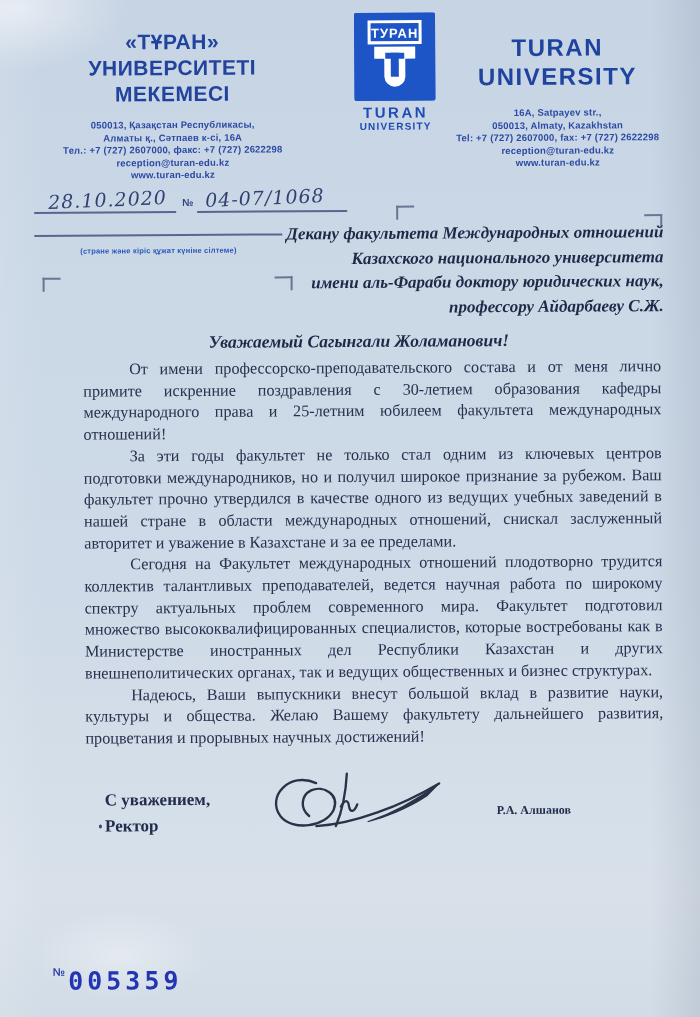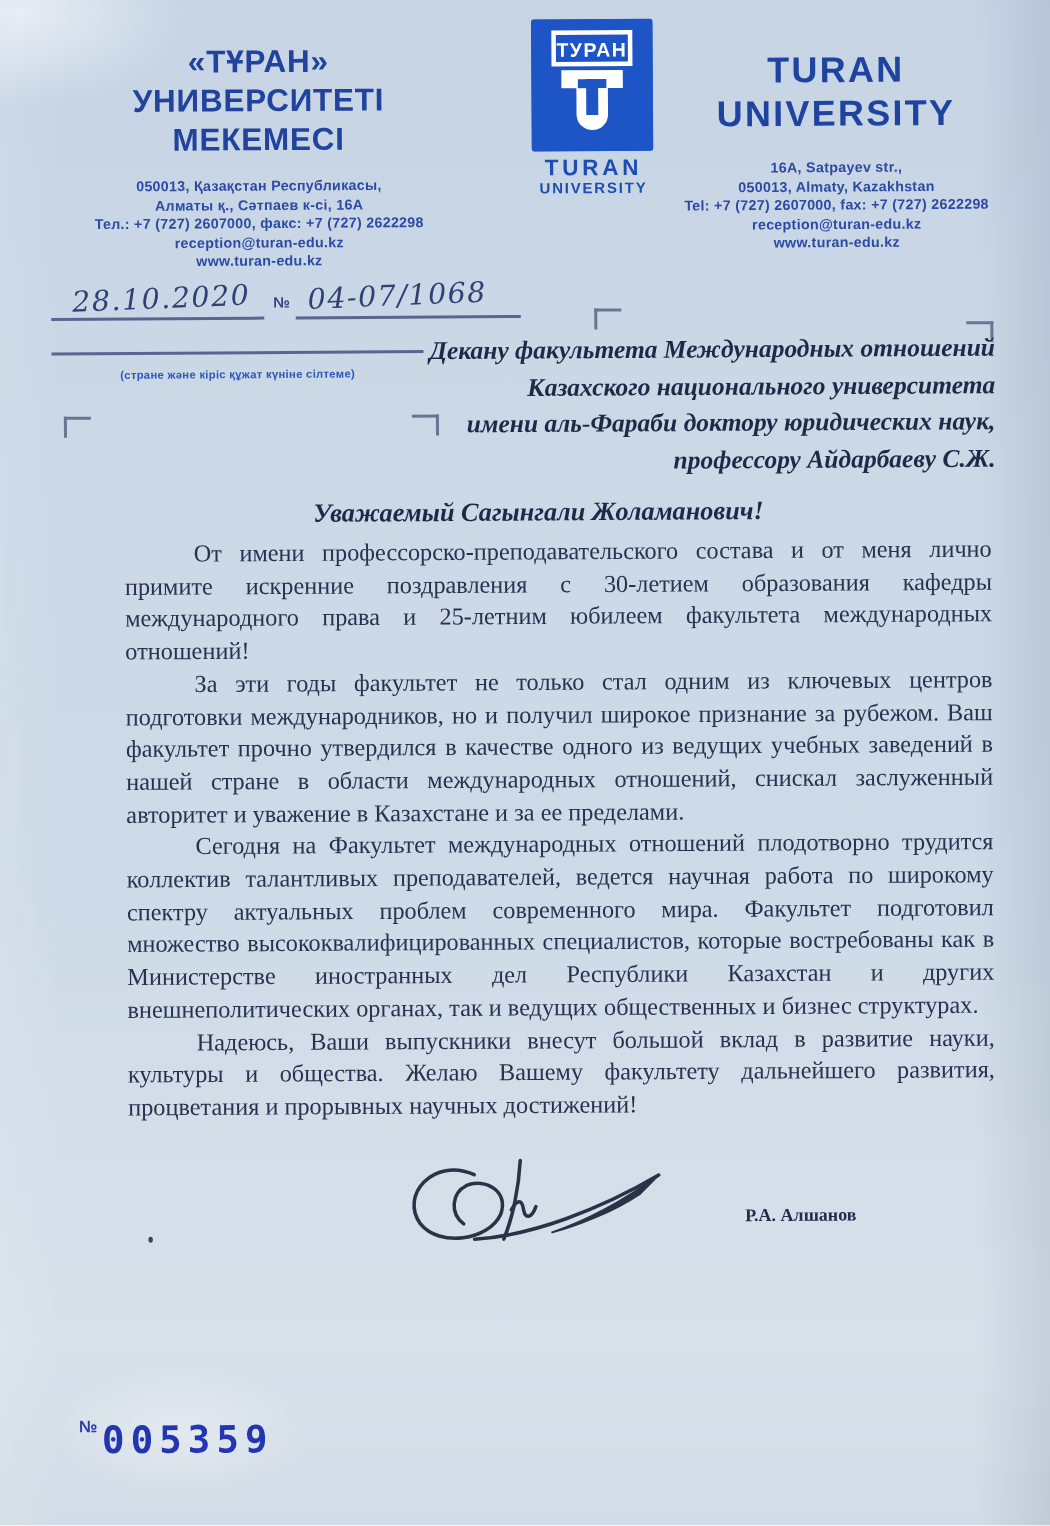--- a/index.html
+++ b/index.html
@@ -63,21 +63,21 @@
 
   
   .closing { position:absolute; left:103px; top:786px; font-weight:bold; font-size:17px;
              line-height:26px; color:#232c4c; }
   .speck { position:absolute; left:97px; top:823px; width:3px; height:4px; background:#3a4368;
            border-radius:50%; }
   .sig-svg { position:absolute; left:255px; top:768px; }
   .sig-name { position:absolute; left:495px; top:804px; font-weight:bold; font-size:12px; color:#232c4c; }
 
   
-  .stamp { position:absolute; left:50px; top:944px; }
+  .stamp { position:absolute; left:50px; top:964px; }
   .stamp .sign { font-family:"Liberation Sans", sans-serif; font-weight:bold; font-size:11px;
                  color:#2c3ea8; vertical-align:14px; margin-right:3px; }
   .stamp .digits { font-family:"DejaVu Sans Mono", monospace; font-weight:bold; font-size:25px;
                    letter-spacing:4px; color:#2335b2; }
 </style>
 </head>
 <body>
 
 <div class="page">
   <div class="tilt">
@@ -150,20 +150,24 @@
     </div>
 
     <div class="salutation">Уважаемый Сагынгали Жоламанович!</div>
     <div class="body-col">
       <p>От имени профессорско-преподавательского состава и от меня лично примите искренние поздравления с 30-летием образования кафедры международного права и 25-летним юбилеем факультета международных отношений!</p>
       <p>За эти годы факультет не только стал одним из ключевых центров подготовки международников, но и получил широкое признание за рубежом. Ваш факультет прочно утвердился в качестве одного из ведущих учебных заведений в нашей стране в области международных отношений, снискал заслуженный авторитет и уважение в Казахстане и за ее пределами.</p>
       <p>Сегодня на Факультет международных отношений плодотворно трудится коллектив талантливых преподавателей, ведется научная работа по широкому спектру актуальных проблем современного мира. Факультет подготовил множество высококвалифицированных специалистов, которые востребованы как в Министерстве иностранных дел Республики Казахстан и других внешнеполитических органах, так и ведущих общественных и бизнес структурах.</p>
       <p>Надеюсь, Ваши выпускники внесут большой вклад в развитие науки, культуры и общества. Желаю Вашему факультету дальнейшего развития, процветания и прорывных научных достижений!</p>
     </div>
 
+    <div class="closing">
+      <div>С уважением,</div>
+      <div>Ректор</div>
+    </div>
     <div class="speck"></div>
     <svg class="sig-svg" width="205" height="78" viewBox="0 0 200 75">
       <g stroke="#2b3248" stroke-width="2.3" fill="none" stroke-linecap="round">
         <path d="M58 14 C 32 2, 9 27, 23 46 C 35 61, 67 57, 75 40 C 81 25, 65 16, 53 21 C 43 26, 42 39, 51 46"></path>
         <path d="M88 5 C 87 22, 83 42, 77 56"></path>
         <path d="M82 37 c 4 -7 7 -7 8 0 c 1 6 5 6 8 -2"></path>
         <path d="M58 56 C 95 54, 140 37, 178 15"></path>
         <path d="M178 15 C 156 31, 132 44, 108 52 C 124 48, 148 39, 166 27 Z" fill="#2b3248" stroke-width="1.2"></path>
       </g>
     </svg>

